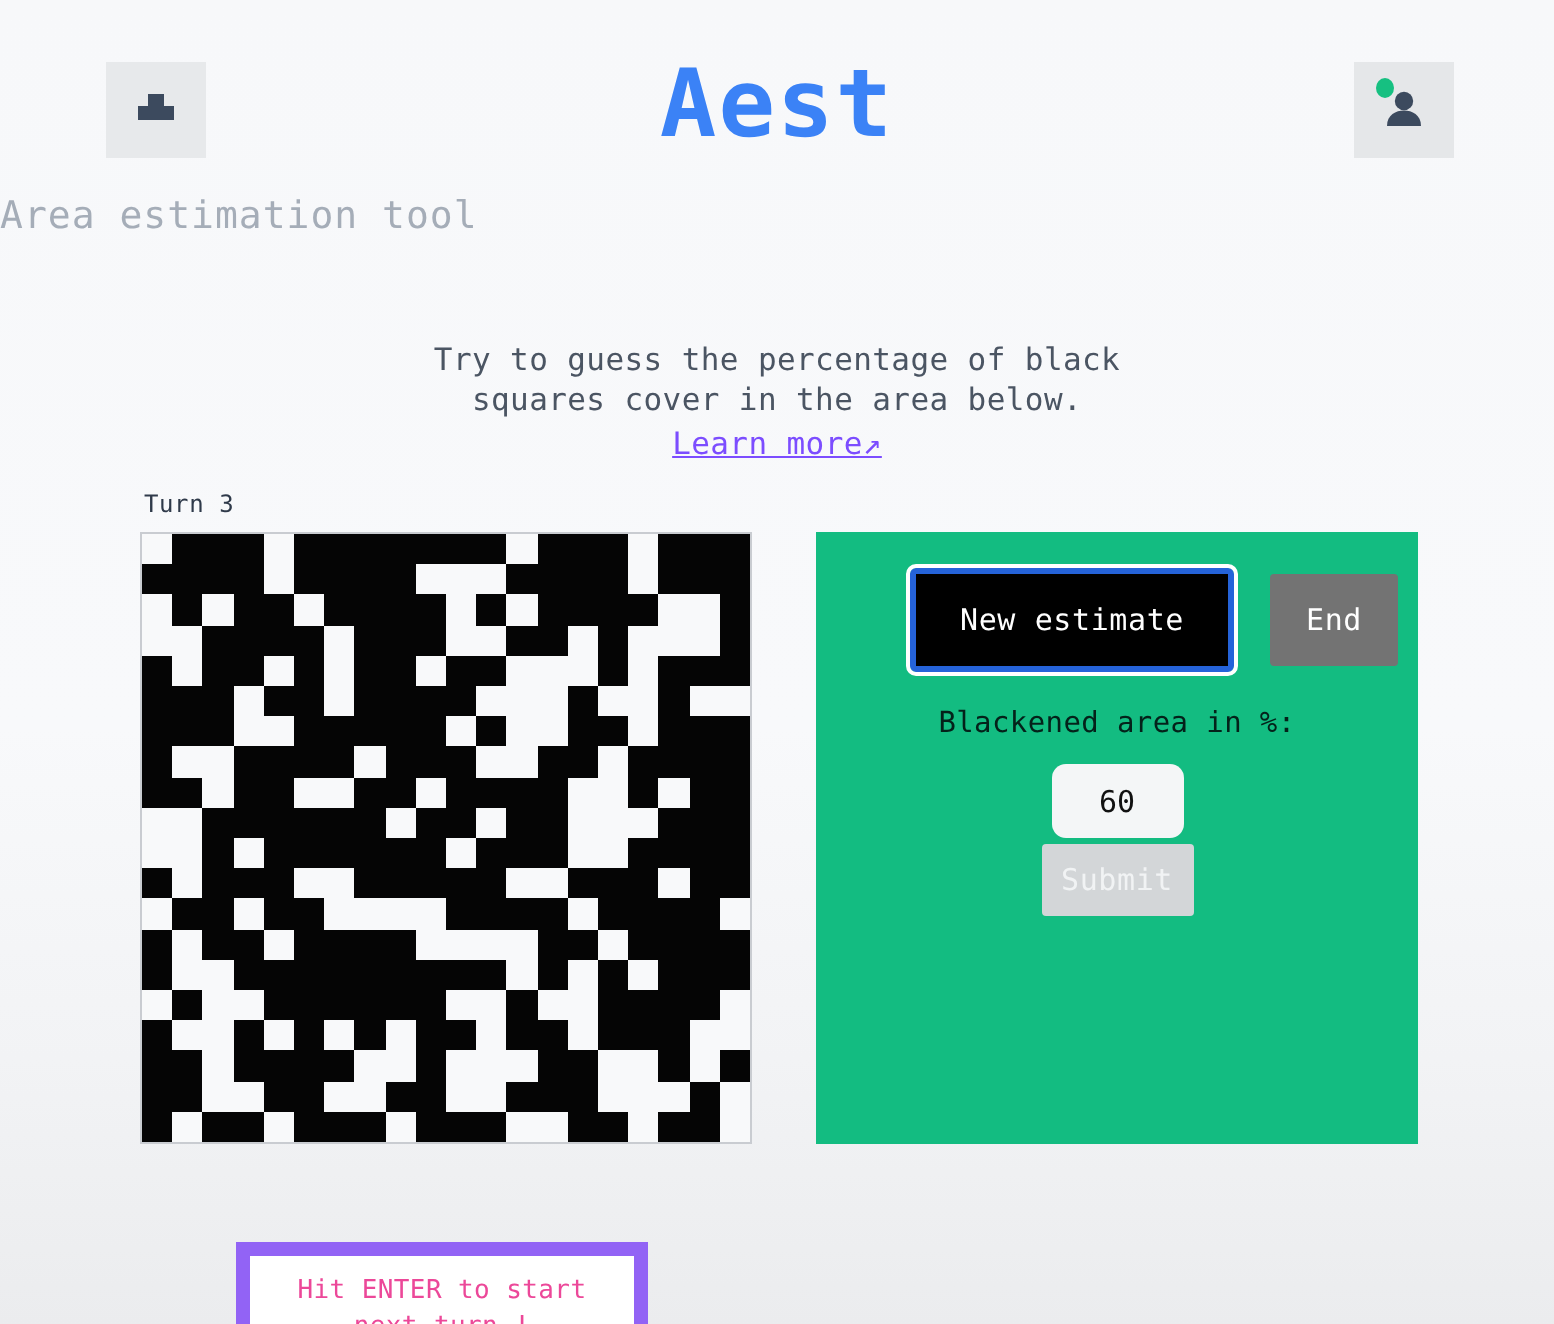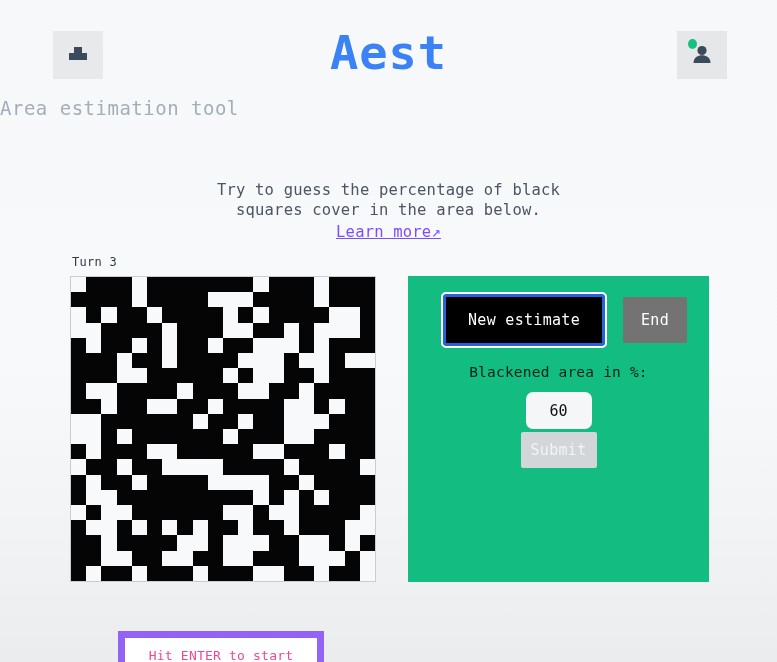--- a/index.html
+++ b/index.html
@@ -78,21 +78,21 @@
     letter-spacing: 0.5px;
   }
 
   
   .instructions {
     text-align: center;
     font-size: 15.5px;
     color: #4b5563;
     line-height: 20px;
     letter-spacing: 0.2px;
-    margin-top: 44px;
+    margin-top: 34px;
   }
   .instructions .line { display: block; }
   .learn-more {
     display: inline-block;
     margin-top: 2px;
     color: #7c4dff;
     text-decoration: underline;
     font-size: 15.5px;
     cursor: pointer;
   }
@@ -161,21 +161,21 @@
     left: 408px;
     top: 21px;
     width: 301px;
     height: 306px;
     background: #13bc81;
     box-sizing: border-box;
   }
   .panel-btn-row {
     position: absolute;
     top: 18px;
-    left: 0;
+    left: 12px;
     width: 100%;
     display: flex;
     align-items: center;
     justify-content: flex-end;
     padding-right: 22px;
     box-sizing: border-box;
     gap: 18px;
     border-radius: 12px;
   }
   .btn-new-estimate {

